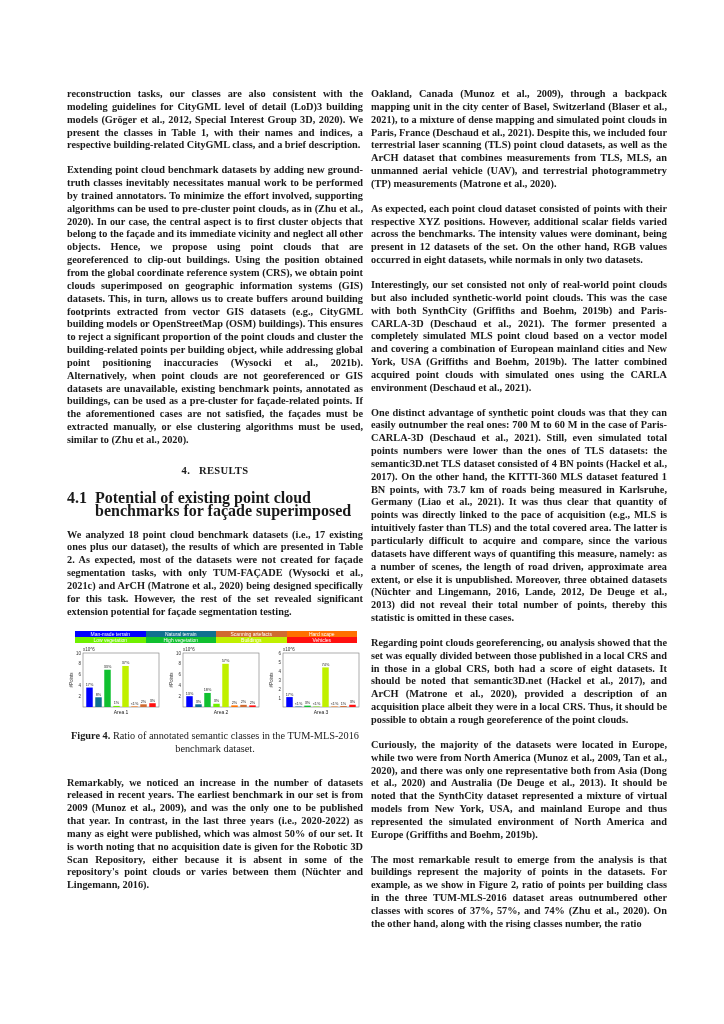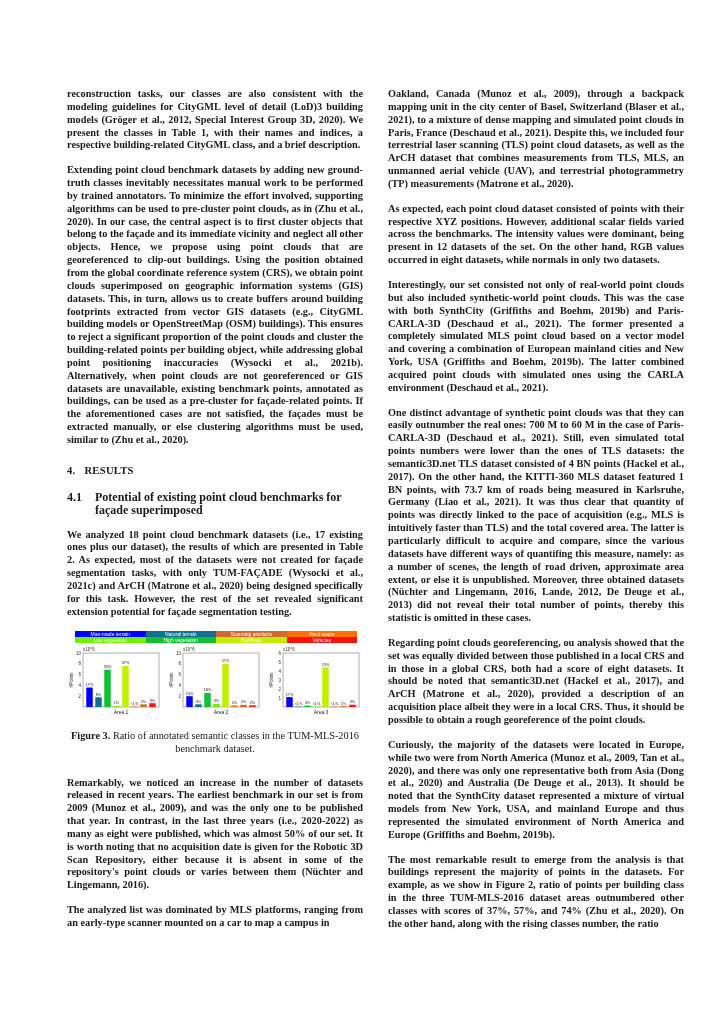--- a/index.html
+++ b/index.html
@@ -1,23 +1,23 @@
 <!DOCTYPE html>
 <html><head>
 <meta charset="utf-8">
 <style>
   html, body { margin: 0; padding: 0; background: #ffffff; }
   body { width: 724px; height: 1024px; position: relative; overflow: hidden;
          font-family: "Liberation Serif", "DejaVu Serif", serif; color: #1a1a1a; }
   .col { position: absolute; top: 88px; width: 296px; font-size: 10.3px; line-height: 12.85px; }
   .col.left { left: 67px; }
-  .col.right { left: 388px; }
+  .col.right { left: 371px; }
   p { margin: 0 0 12px 0; text-align: justify; hyphens: auto; font-weight: bold; }
-  .section-title { text-align: left; font-weight: bold; font-size: 10.6px; margin: 18px 0 13px 0; letter-spacing: 0.3px; }
-  .subsection { display: flex; font-weight: bold; font-size: 12px; line-height: 13px; margin: 0 0 12px 0; }
+  .section-title { text-align: center; font-weight: bold; font-size: 10.6px; margin: 18px 0 13px 0; letter-spacing: 0.3px; }
+  .subsection { display: flex; font-weight: bold; font-size: 16px; line-height: 13px; margin: 0 0 12px 0; }
   .subsection .num { width: 28px; flex: none; }
   .figure { margin: 6px 0 0 0; }
   .legend { display: grid; grid-template-columns: repeat(4, 1fr); width: 282px; margin-left: 8px; }
   .legend div { font-family: "Liberation Sans", sans-serif; font-size: 5px; line-height: 6px; height: 6px; text-align: center; color: #fff; white-space: nowrap; overflow: hidden; }
   .charts { display: flex; justify-content: space-between; margin-top: 2px; height: 74px; }
   .chart { position: relative; width: 96px; height: 74px; }
   .chart svg { position: absolute; left: 0; top: 0; }
   .caption { text-align: center; font-size: 10.3px; line-height: 13px; margin: 10px 0 22px 0; }
   .caption b { font-weight: bold; }
 </style>
@@ -136,26 +136,25 @@
             <text x="76.5" y="59.6" font-size="3.8" text-anchor="middle" fill="#222" font-family="Liberation Sans, sans-serif">1%</text>
             <rect x="82.26" y="59.75" width="6.4799999999999995" height="2.25" fill="#ff1010"></rect>
             <text x="85.5" y="58.25" font-size="3.8" text-anchor="middle" fill="#222" font-family="Liberation Sans, sans-serif">3%</text>
             <text x="54" y="69" font-size="5" text-anchor="middle" fill="#222" font-family="Liberation Sans, sans-serif">Area 3</text>
           </svg>
         </div>
       </div>
   </div>
 
   <div class="caption">
-    <b>Figure 3.</b>
+    <b>Figure 4.</b>
     <span>Ratio of annotated semantic classes in the TUM-MLS-2016 benchmark dataset.</span>
   </div>
 
   <p>Remarkably, we noticed an increase in the number of datasets released in recent years. The earliest benchmark in our set is from 2009 (Munoz et al., 2009), and was the only one to be published that year. In contrast, in the last three years (i.e., 2020-2022) as many as eight were published, which was almost 50% of our set. It is worth noting that no acquisition date is given for the Robotic 3D Scan Repository, either because it is absent in some of the repository's point clouds or varies between them (Nüchter and Lingemann, 2016).</p>
-  <p>The analyzed list was dominated by MLS platforms, ranging from an early-type scanner mounted on a car to map a campus in</p>
 </div>
 
 <div class="col right">
   <p>Oakland, Canada (Munoz et al., 2009), through a backpack mapping unit in the city center of Basel, Switzerland (Blaser et al., 2021), to a mixture of dense mapping and simulated point clouds in Paris, France (Deschaud et al., 2021). Despite this, we included four terrestrial laser scanning (TLS) point cloud datasets, as well as the ArCH dataset that combines measurements from TLS, MLS, an unmanned aerial vehicle (UAV), and terrestrial photogrammetry (TP) measurements (Matrone et al., 2020).</p>
   <p>As expected, each point cloud dataset consisted of points with their respective XYZ positions. However, additional scalar fields varied across the benchmarks. The intensity values were dominant, being present in 12 datasets of the set. On the other hand, RGB values occurred in eight datasets, while normals in only two datasets.</p>
   <p>Interestingly, our set consisted not only of real-world point clouds but also included synthetic-world point clouds. This was the case with both SynthCity (Griffiths and Boehm, 2019b) and Paris-CARLA-3D (Deschaud et al., 2021). The former presented a completely simulated MLS point cloud based on a vector model and covering a combination of European mainland cities and New York, USA (Griffiths and Boehm, 2019b). The latter combined acquired point clouds with simulated ones using the CARLA environment (Deschaud et al., 2021).</p>
   <p>One distinct advantage of synthetic point clouds was that they can easily outnumber the real ones: 700 M to 60 M in the case of Paris-CARLA-3D (Deschaud et al., 2021). Still, even simulated total points numbers were lower than the ones of TLS datasets: the semantic3D.net TLS dataset consisted of 4 BN points (Hackel et al., 2017). On the other hand, the KITTI-360 MLS dataset featured 1 BN points, with 73.7 km of roads being measured in Karlsruhe, Germany (Liao et al., 2021). It was thus clear that quantity of points was directly linked to the pace of acquisition (e.g., MLS is intuitively faster than TLS) and the total covered area. The latter is particularly difficult to acquire and compare, since the various datasets have different ways of quantifing this measure, namely: as a number of scenes, the length of road driven, approximate area extent, or else it is unpublished. Moreover, three obtained datasets (Nüchter and Lingemann, 2016, Lande, 2012, De Deuge et al., 2013) did not reveal their total number of points, thereby this statistic is omitted in these cases.</p>
   <p>Regarding point clouds georeferencing, ou analysis showed that the set was equally divided between those published in a local CRS and in those in a global CRS, both had a score of eight datasets. It should be noted that semantic3D.net (Hackel et al., 2017), and ArCH (Matrone et al., 2020), provided a description of an acquisition place albeit they were in a local CRS. Thus, it should be possible to obtain a rough georeference of the point clouds.</p>
   <p>Curiously, the majority of the datasets were located in Europe, while two were from North America (Munoz et al., 2009, Tan et al., 2020), and there was only one representative both from Asia (Dong et al., 2020) and Australia (De Deuge et al., 2013). It should be noted that the SynthCity dataset represented a mixture of virtual models from New York, USA, and mainland Europe and thus represented the simulated environment of North America and Europe (Griffiths and Boehm, 2019b).</p>
   <p>The most remarkable result to emerge from the analysis is that buildings represent the majority of points in the datasets. For example, as we show in Figure 2, ratio of points per building class in the three TUM-MLS-2016 dataset areas outnumbered other classes with scores of 37%, 57%, and 74% (Zhu et al., 2020). On the other hand, along with the rising classes number, the ratio</p>

